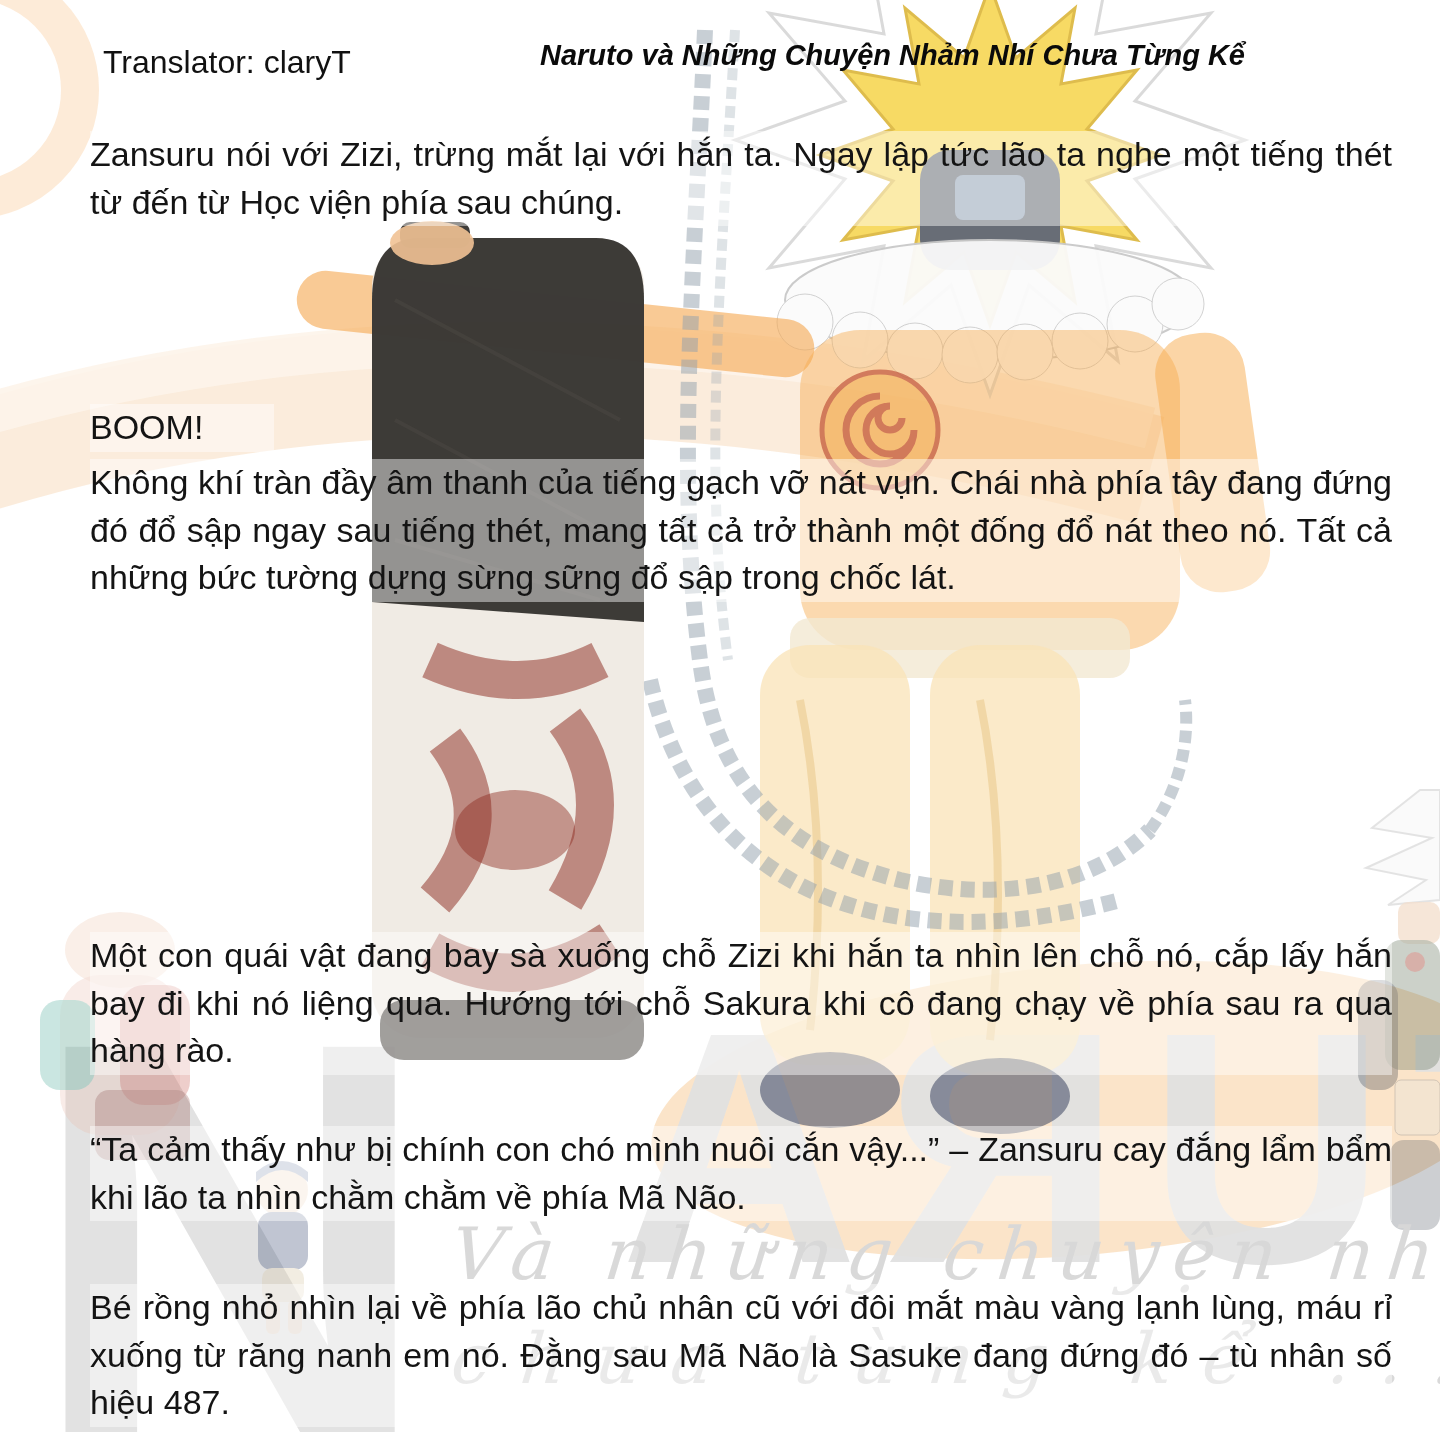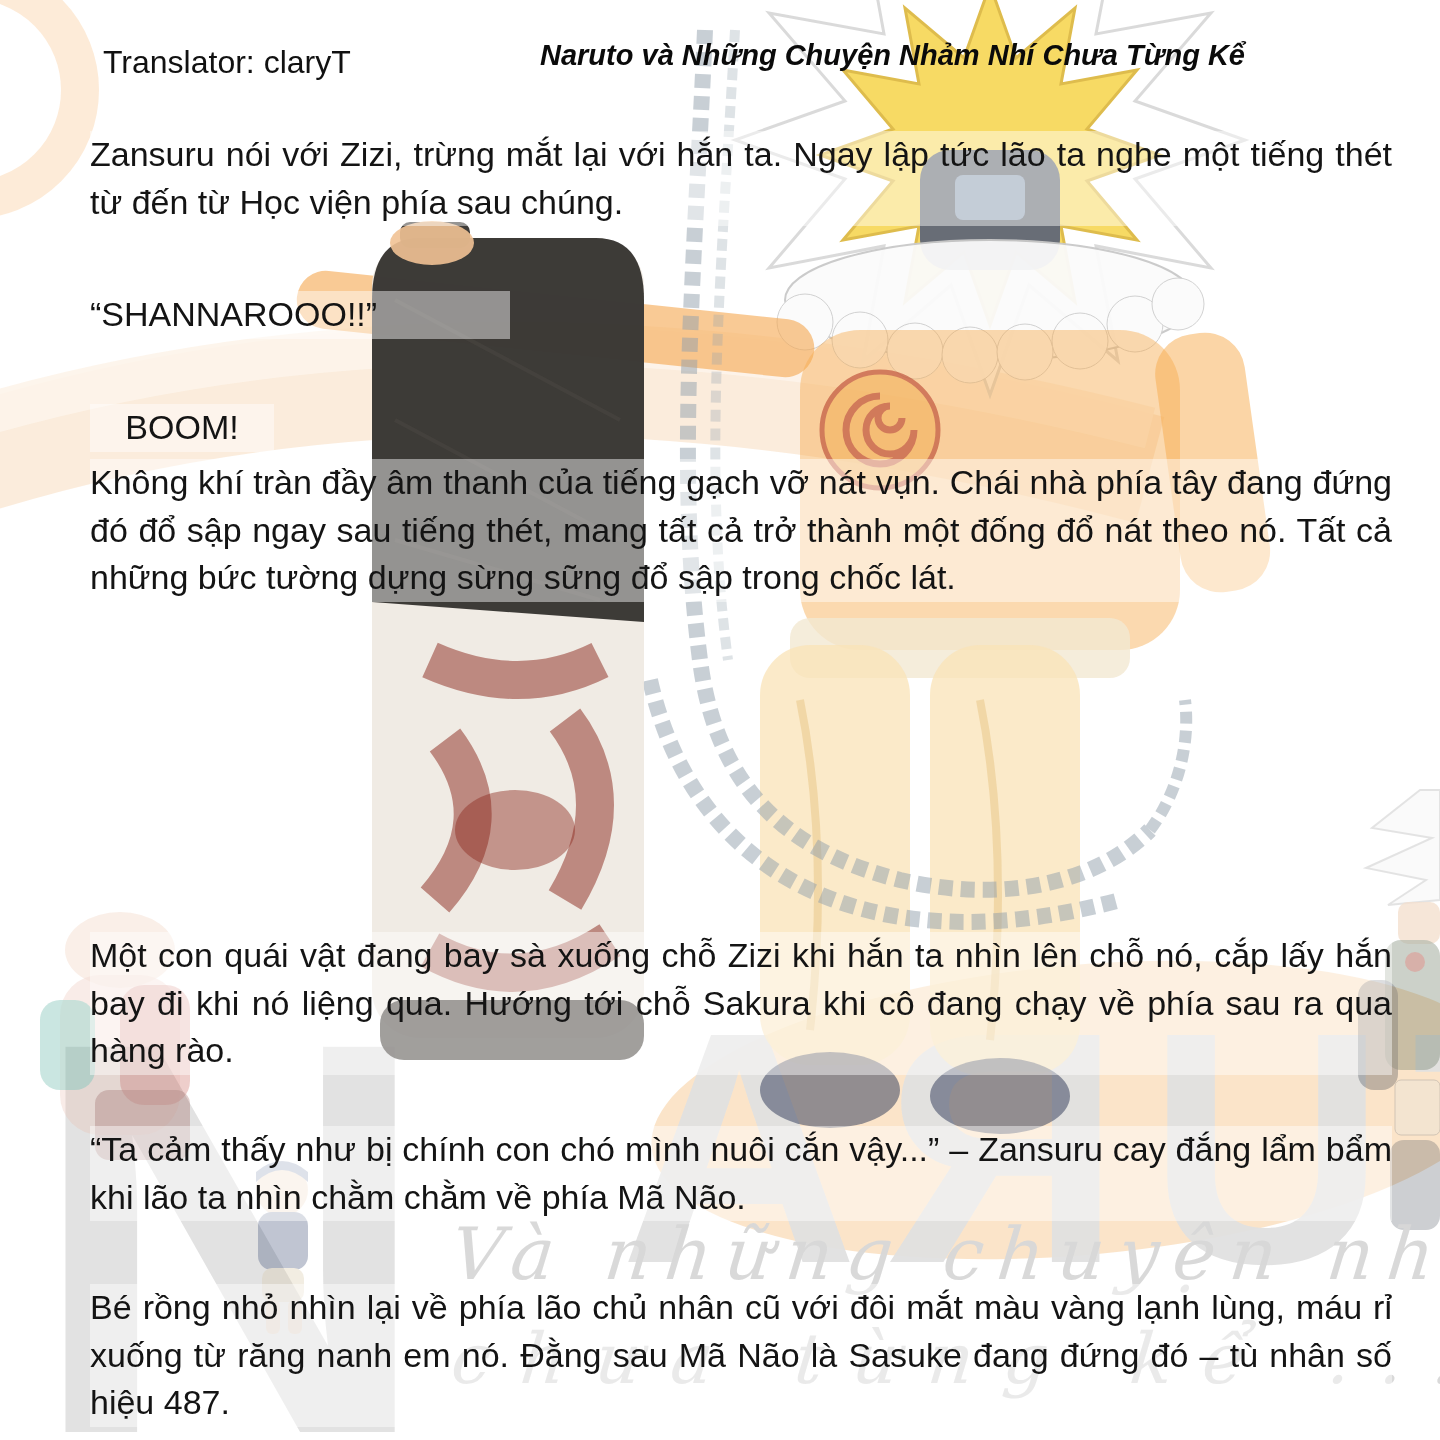--- a/index.html
+++ b/index.html
@@ -28,21 +28,21 @@
     font-size:29px;font-weight:bold;font-style:italic;line-height:31px;color:#0a0a0a;
   }
   .para{
     position:absolute;left:90px;width:1302px;
     font-size:34px;line-height:47.5px;color:#141414;
     text-align:justify;
     background:rgba(255,255,255,.45);
   }
   .p1{top:131px;}
   .p2{top:291px;width:420px;text-align:left;}
-  .p3{top:404px;width:184px;text-align:center;}
+  .p3{top:404px;width:184px;text-align:left;}
   .p4{top:459px;}
   .p5{top:662px;}
   .p6{top:817px;width:1160px;text-align:left;}
   .p7{top:932px;}
   .p8{top:1126px;}
   .p9{top:1284px;}
 </style>
 </head>
 <body>
 
@@ -159,20 +159,19 @@
 
 <div class="content">
 
   <div class="translator">Translator: claryT</div>
 
   <div class="doc-title">
     <div>Naruto và Những Chuyện Nhảm Nhí Chưa Từng Kể</div>
   </div>
 
   <div class="para p1">Zansuru nói với Zizi, trừng mắt lại với hắn ta. Ngay lập tức lão ta nghe một tiếng thét từ đến từ Học viện phía sau chúng.</div>
-  <div class="para p2">“SHANNAROOO!!”</div>
   <div class="para p3">BOOM!</div>
   <div class="para p4">Không khí tràn đầy âm thanh của tiếng gạch vỡ nát vụn. Chái nhà phía tây đang đứng đó đổ sập ngay sau tiếng thét, mang tất cả trở thành một đống đổ nát theo nó. Tất cả những bức tường dựng sừng sững đổ sập trong chốc lát.</div>
   <div class="para p8">“Ta cảm thấy như bị chính con chó mình nuôi cắn vậy...” – Zansuru cay đắng lẩm bẩm khi lão ta nhìn chằm chằm về phía Mã Não.</div>
   <div class="para p7">Một con quái vật đang bay sà xuống chỗ Zizi khi hắn ta nhìn lên chỗ nó, cắp lấy hắn bay đi khi nó liệng qua. Hướng tới chỗ Sakura khi cô đang chạy về phía sau ra qua hàng rào.</div>
   <div class="para p9">Bé rồng nhỏ nhìn lại về phía lão chủ nhân cũ với đôi mắt màu vàng lạnh lùng, máu rỉ xuống từ răng nanh em nó. Đằng sau Mã Não là Sasuke đang đứng đó – tù nhân số hiệu 487.</div>
 
 </div>
 
 </body></html>

